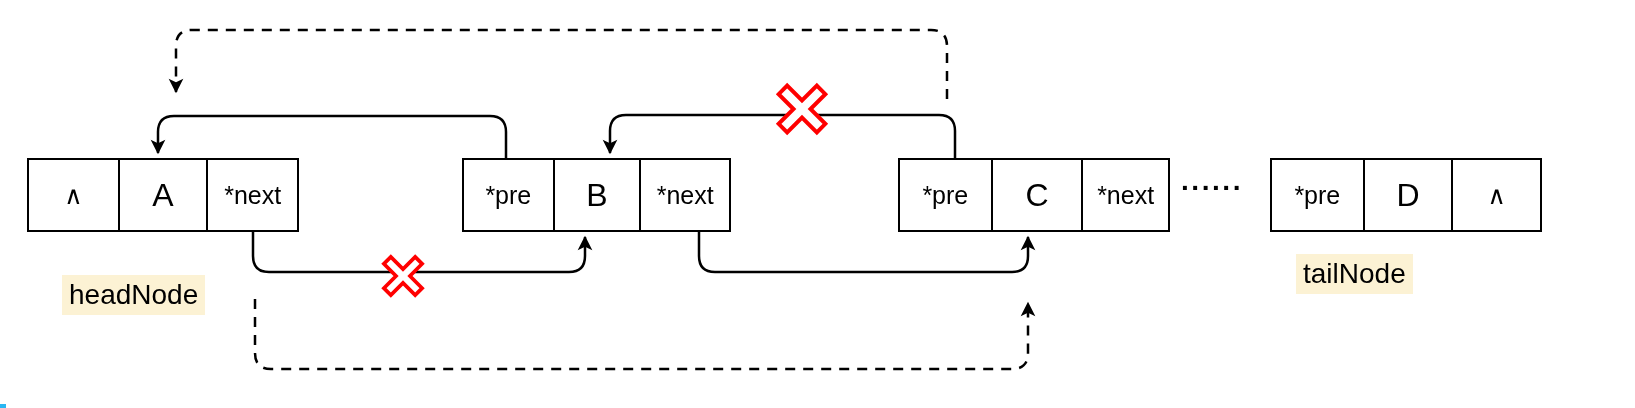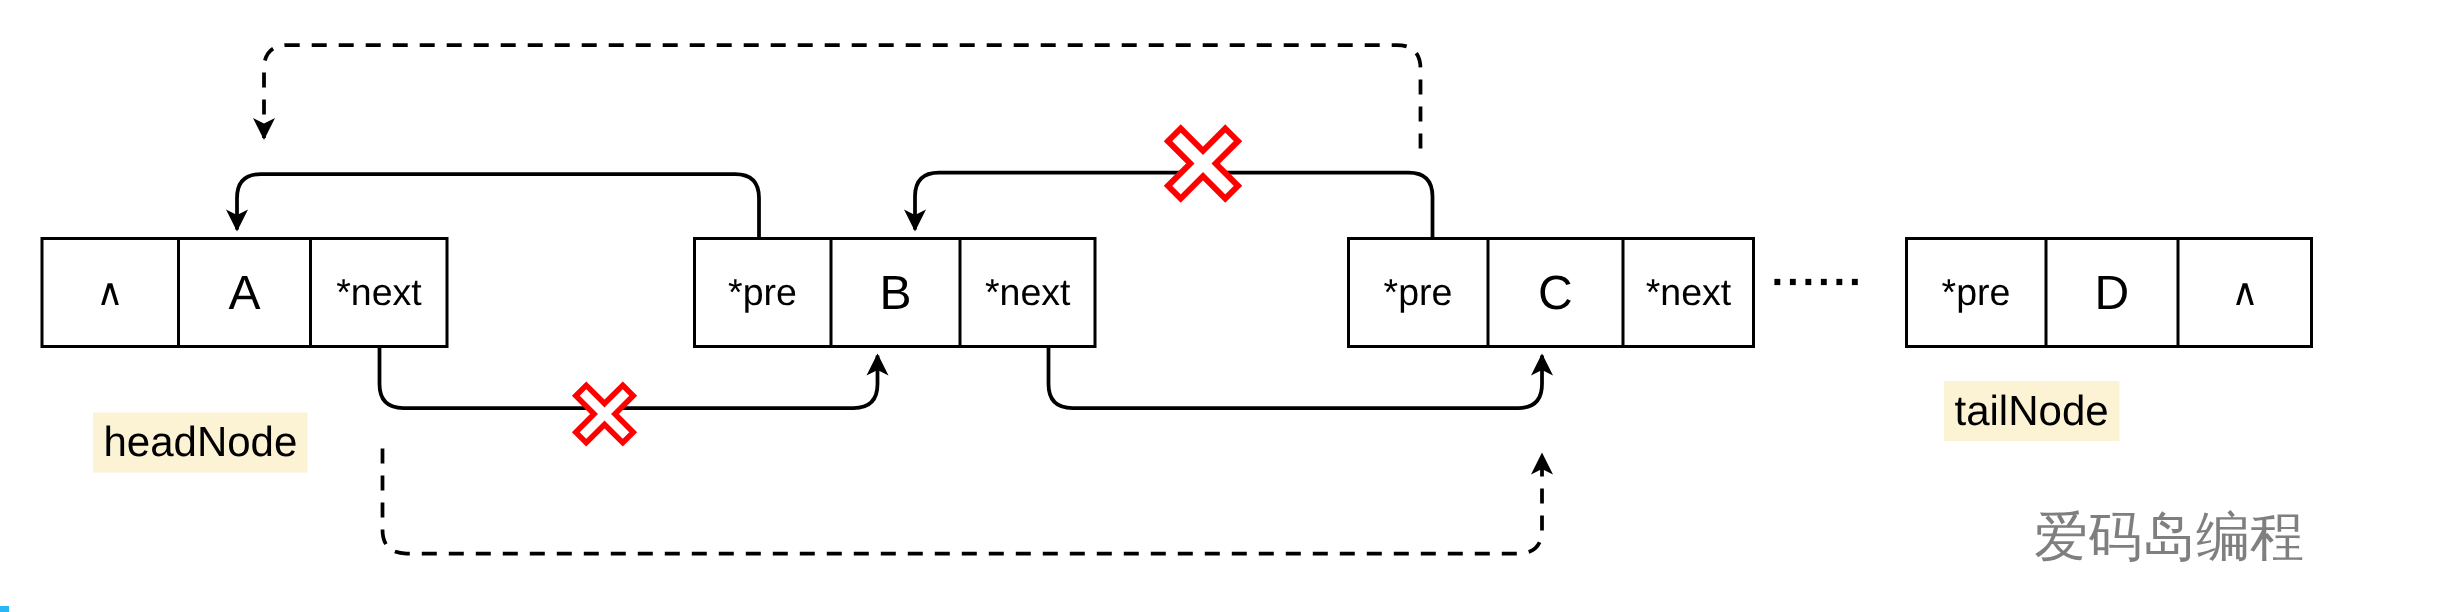--- a/index.html
+++ b/index.html
@@ -71,21 +71,20 @@
     <div class="cell" style="width:92px;">*pre</div>
     <div class="cell mid" style="width:90px;">D</div>
     <div class="cell" style="width:90px;">∧</div>
   </div>
 
   <div id="ellipsis">······</div>
 
   <div class="node-label" style="left:62px;top:235px;margin-top:40px;">headNode</div>
   <div class="node-label" style="left:1296px;top:254px;">tailNode</div>
 
-  <div id="watermark">爱码岛编程</div>
 
   <svg id="arrow-layer" width="1635" height="408" viewBox="0 0 1635 408">
     <defs>
       <marker id="ah" viewBox="0 0 12 12" refX="10.5" refY="6" markerWidth="16" markerHeight="16" markerUnits="userSpaceOnUse" orient="auto">
         <path d="M0.5,0.5 L11.5,6 L0.5,11.5 L3.2,6 Z" fill="#000000"></path>
       </marker>
     </defs>
 
     <path d="M506,158 L506,132 Q506,116 490,116 L174,116 Q158,116 158,132 L158,153" fill="none" stroke="#000" stroke-width="2.5" marker-end="url(#ah)"></path>
 

